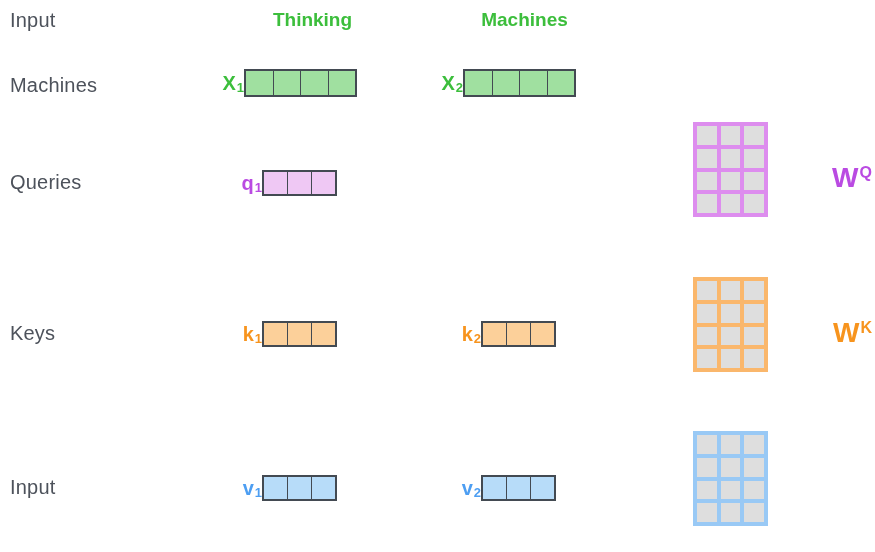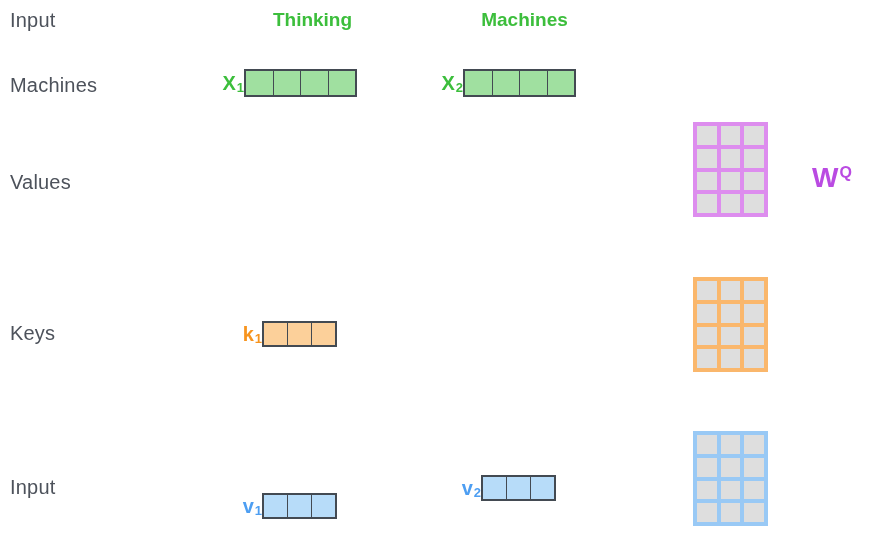--- a/index.html
+++ b/index.html
@@ -53,33 +53,33 @@
   .matrix{
     position:absolute;left:693px;width:75px;height:95px;box-sizing:border-box;
     display:grid;grid-template-columns:repeat(3,1fr);grid-template-rows:repeat(4,1fr);
     gap:4px;padding:4px;
   }
   .matrix .cell{background:var(--matrix-cell);}
   .purple-matrix{background:var(--purple-border);}
   .orange-matrix{background:var(--orange-border);}
   .blue-matrix{background:var(--blue-border);}
   .wlabel{
-    position:absolute;left:812px;width:60px;height:34px;text-align:left;
+    position:absolute;left:812px;width:60px;height:34px;text-align:right;
     font-size:28px;font-weight:700;line-height:34px;white-space:nowrap;
   }
   .wlabel sup{font-size:16px;vertical-align:baseline;position:relative;top:-9px;margin-left:1px;}
 </style>
 </head>
 <body>
 
 <div class="canvas">
 
   <div class="rowlabel" style="top:9px">Input</div>
   <div class="rowlabel" style="top:74px">Machines</div>
-  <div class="rowlabel" style="top:171px">Values</div>
+  <div class="rowlabel" style="top:171px">Queries</div>
   <div class="rowlabel" style="top:322px">Keys</div>
   <div class="rowlabel" style="top:476px">Input</div>
 
   <div class="token" style="left:245px">Thinking</div>
   <div class="token" style="left:457px">Machines</div>
 
   <div class="vgroup" style="left:212px;top:69px">
     <span class="vlabel green-text"><span>X</span><sub>1</sub></span>
     <div class="vec emb green-vec">
         <div class="cell"></div>
@@ -91,31 +91,47 @@
   <div class="vgroup" style="left:431px;top:69px">
     <span class="vlabel green-text"><span>X</span><sub>2</sub></span>
     <div class="vec emb green-vec">
         <div class="cell"></div>
         <div class="cell"></div>
         <div class="cell"></div>
         <div class="cell"></div>
       </div>
   </div>
 
+  <div class="vgroup" style="left:230px;top:170px">
+    <span class="vlabel purple-text"><span>q</span><sub>1</sub></span>
+    <div class="vec small purple-vec">
+        <div class="cell"></div>
+        <div class="cell"></div>
+        <div class="cell"></div>
+      </div>
+  </div>
 
   <div class="vgroup" style="left:230px;top:321px">
     <span class="vlabel orange-text"><span>k</span><sub>1</sub></span>
     <div class="vec small orange-vec">
         <div class="cell"></div>
         <div class="cell"></div>
         <div class="cell"></div>
       </div>
   </div>
+  <div class="vgroup" style="left:449px;top:321px">
+    <span class="vlabel orange-text"><span>k</span><sub>2</sub></span>
+    <div class="vec small orange-vec">
+        <div class="cell"></div>
+        <div class="cell"></div>
+        <div class="cell"></div>
+      </div>
+  </div>
 
-  <div class="vgroup" style="left:230px;top:493px">
+  <div class="vgroup" style="left:230px;top:475px">
     <span class="vlabel blue-text"><span>v</span><sub>1</sub></span>
     <div class="vec small blue-vec">
         <div class="cell"></div>
         <div class="cell"></div>
         <div class="cell"></div>
       </div>
   </div>
   <div class="vgroup" style="left:449px;top:475px">
     <span class="vlabel blue-text"><span>v</span><sub>2</sub></span>
     <div class="vec small blue-vec">
@@ -162,14 +178,15 @@
       <div class="cell"></div>
       <div class="cell"></div>
       <div class="cell"></div>
       <div class="cell"></div>
       <div class="cell"></div>
       <div class="cell"></div>
       <div class="cell"></div>
     </div>
 
   <div class="wlabel purple-text" style="top:161px"><span>W</span><sup>Q</sup></div>
+  <div class="wlabel orange-text" style="top:316px"><span>W</span><sup>K</sup></div>
 
 </div>
 
 </body></html>

